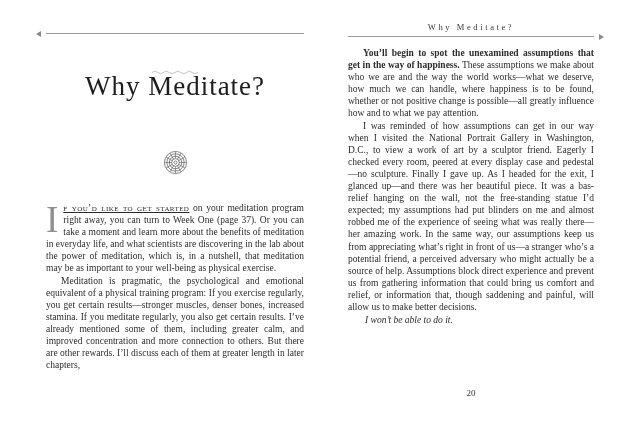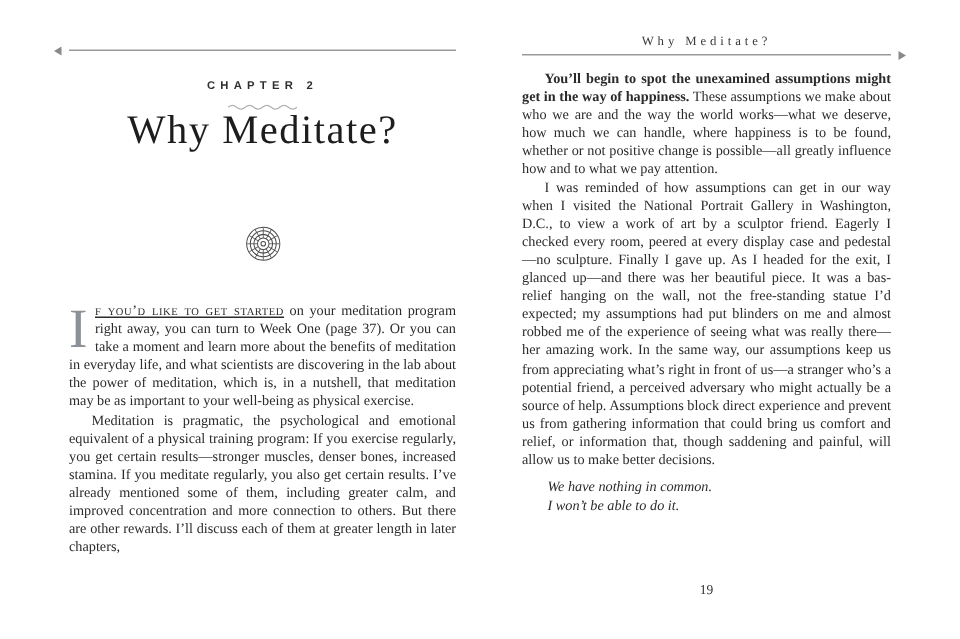--- a/index.html
+++ b/index.html
@@ -59,21 +59,20 @@
 </style>
 </head>
 <body>
 
 <div>
 
   <div class="page" id="left-page">
     <div class="nav-arrow prev"></div>
     <div class="abs head-rule" style="top:33px;"></div>
 
-    <div class="abs chapter-label">CHAPTER 2</div>
 
     <div class="abs squiggle-wrap">
       <svg width="46" height="5" viewBox="0 0 46 5">
         <path d="M0 2.5 q2.9 -2.6 5.75 0 t5.75 0 t5.75 0 t5.75 0 t5.75 0 t5.75 0 t5.75 0 t5.75 0" stroke="#b2b2b2" stroke-width="0.8" fill="none"></path>
       </svg>
     </div>
 
     <div class="abs big-title">Why Meditate?</div>
 
 
@@ -112,23 +111,22 @@
 
   </div>
 
   <div class="page" id="right-page">
     <div class="abs running-head">Why Meditate?</div>
     <div class="abs head-rule" style="top:36px;"></div>
     <div class="nav-arrow next"></div>
 
     <div class="abs body-block" style="top:47px;">
       <p class="indent">
-        <span class="lead-bold">You’ll begin to spot the unexamined assumptions might get in the way of happiness.</span><span> These assumptions we make about who we are and the way the world works—what we deserve, how much we can handle, where happiness is to be found, whether or not positive change is possible—all greatly influence how and to what we pay attention.</span>
+        <span class="lead-bold">You’ll begin to spot the unexamined assumptions that get in the way of happiness.</span><span> These assumptions we make about who we are and the way the world works—what we deserve, how much we can handle, where happiness is to be found, whether or not positive change is possible—all greatly influence how and to what we pay attention.</span>
       </p>
       <p class="indent">I was reminded of how assumptions can get in our way when I visited the National Portrait Gallery in Washington, D.C., to view a work of art by a sculptor friend. Eagerly I checked every room, peered at every display case and pedestal—no sculpture. Finally I gave up. As I headed for the exit, I glanced up—and there was her beautiful piece. It was a bas-relief hanging on the wall, not the free-standing statue I’d expected; my assumptions had put blinders on me and almost robbed me of the experience of seeing what was really there—her amazing work. In the same way, our assumptions keep us from appreciating what’s right in front of us—a stranger who’s a potential friend, a perceived adversary who might actually be a source of help. Assumptions block direct experience and prevent us from gathering information that could bring us comfort and relief, or information that, though saddening and painful, will allow us to make better decisions.</p>
-      <p class="italic-line first">We have nothing in common.</p>
       <p class="italic-line second">I won’t be able to do it.</p>
     </div>
 
-    <div class="abs pagenum">19</div>
+    <div class="abs pagenum">20</div>
   </div>
 
 </div>
 
 </body></html>

